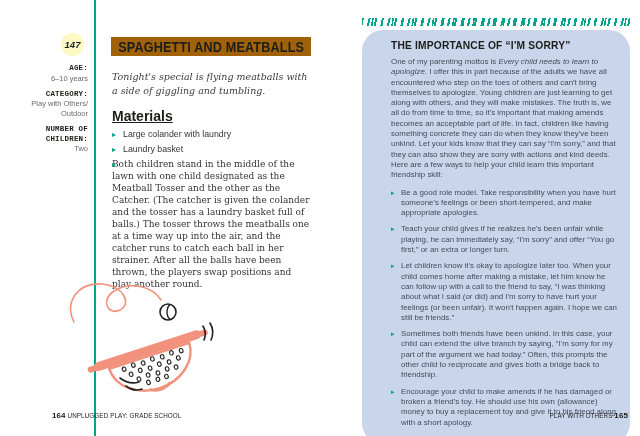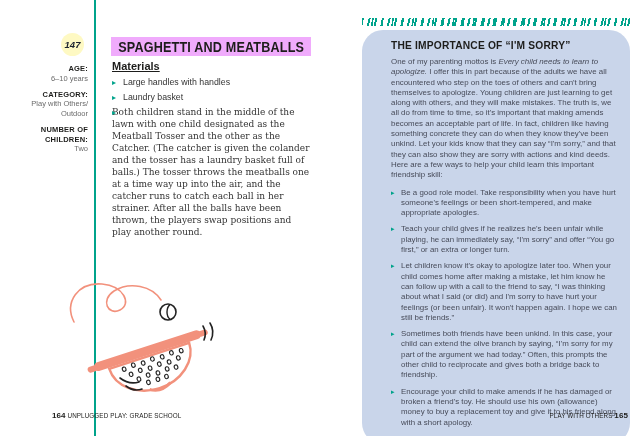--- a/index.html
+++ b/index.html
@@ -11,41 +11,41 @@
   .page{position:absolute;top:0;bottom:0;}
   
   #left-page{left:0;width:320px;}
   .spine-line{position:absolute;left:94px;top:0;width:2px;height:436px;background:#00a38b;}
   .activity-badge{
     position:absolute;left:61px;top:33px;width:23px;height:23px;border-radius:50%;
     background:#fef9c3;display:flex;align-items:center;justify-content:center;
     font-weight:bold;font-style:italic;font-size:9.5px;color:#1d2430;
   }
   .title-bar{
-    position:absolute;left:111px;top:37px;width:200px;height:19px;background:#f0abfc;
+    position:absolute;left:111px;top:37px;width:200px;height:19px;background:#a16207;
     display:flex;align-items:center;
   }
   .title-bar .t{
     font-weight:bold;font-size:14px;letter-spacing:.2px;color:#1d1d1b;
     padding-left:8px;white-space:nowrap;transform:scaleX(.90);transform-origin:left center;
   }
   .sidebar{
     position:absolute;left:6px;top:64px;width:82px;text-align:right;
     font-size:7.5px;line-height:1.3;color:#6b6b6b;
   }
-  .sidebar .lbl{font-weight:bold;color:#1d1d1b;letter-spacing:.2px;white-space:pre-line;}
+  .sidebar .lbl{font-weight:bold;color:#1d1d1b;letter-spacing:.2px;white-space:pre-line;font-family:Liberation Mono, monospace;}
   .sidebar .val{white-space:pre-line;}
   .sidebar .grp{margin-bottom:6px;}
   .left-col{position:absolute;left:112px;top:60px;width:201px;}
   .intro{
     font-family:"DejaVu Serif",serif;font-style:italic;font-size:9.5px;
     line-height:1.5;color:#3c3c3c;margin-bottom:10px;
   }
   .sec-head{
-    font-weight:bold;font-size:11px;color:#1d1d1b;text-decoration:underline;
+    font-weight:bold;font-size:14px;color:#1d1d1b;text-decoration:underline;
     margin:0 0 5px 0;
   }
   .mat-list{margin:0;padding:0;list-style:none;}
   .mat-list li{
     position:relative;padding-left:11px;font-size:8.8px;line-height:1.32;
     color:#343434;margin-bottom:3.5px;
   }
   .bullet{position:absolute;left:0;top:0;color:#00a38b;font-size:8px;line-height:1.5;}
   .play-text{
     font-family:"DejaVu Serif",serif;font-size:9px;line-height:1.33;
@@ -111,26 +111,27 @@
 Outdoor</div>
     </div>
     <div class="grp">
       <div class="lbl">NUMBER OF
 CHILDREN:</div>
       <div class="val">Two</div>
     </div>
   </div>
 
   <div class="left-col">
+    <p class="intro">Tonight's special is flying meatballs with a side of giggling and tumbling.</p>
 
     <div class="sec-head">Materials</div>
     <ul class="mat-list">
       <li>
         <span class="bullet">▸</span>
-        <span>Large handles with handles</span>
+        <span>Large colander with laundry</span>
       </li>
       <li>
         <span class="bullet">▸</span>
         <span>Laundry basket</span>
       </li>
       <li>
         <span class="bullet">▸</span>
       </li>
     </ul>
 

